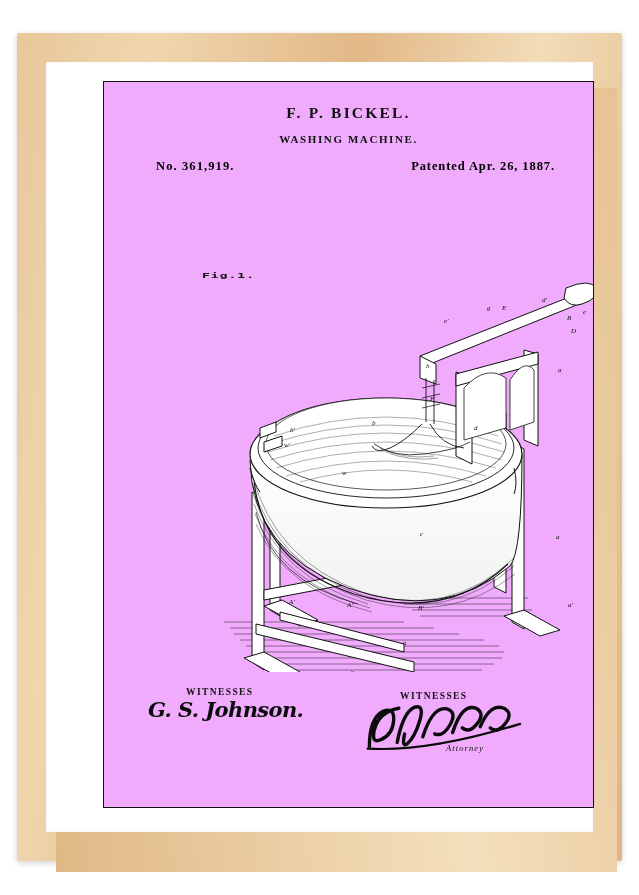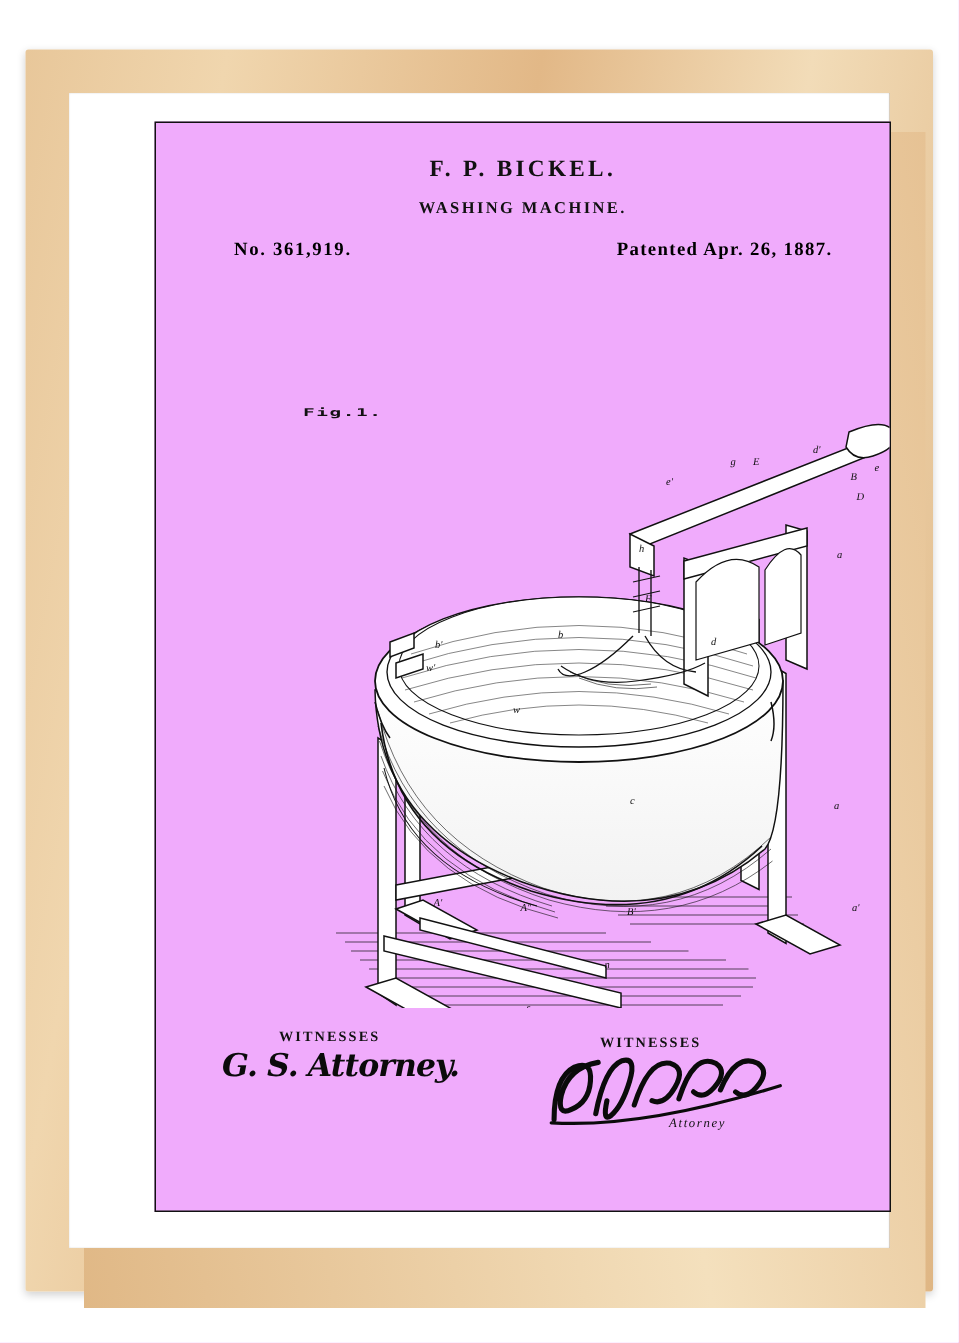--- a/index.html
+++ b/index.html
@@ -362,21 +362,21 @@
           <text class="ref" x="238" y="283">w</text>
           <text class="ref" x="180" y="255">w'</text>
           <text class="ref" x="299" y="453">n</text>
           <text class="ref" x="247" y="482">s</text>
         </g>
       </svg>
     </div>
 
     <div id="sig-block">
       <div id="witness-label">WITNESSES</div>
-      <div id="witness-1" class="script">G. S. Attorney.</div>
+      <div id="witness-1" class="script">G. S. Johnson.</div>
       <div id="inventor-label">WITNESSES</div>
       <svg id="attorney-sig" width="180" height="58" viewBox="0 0 180 58" style="position:absolute;left:252px;top:24px;">
         <g fill="none" stroke="#0b0b0b" stroke-width="3.4" stroke-linecap="round">
           <path d="M12 46 Q14 18 28 12 Q40 8 38 22 Q36 36 24 40 Q14 44 18 30 Q24 12 44 10"></path>
           <path d="M40 44 Q48 14 60 10 Q70 8 64 24 Q58 40 50 46 Q44 50 48 36"></path>
           <path d="M66 40 Q78 10 92 14 Q102 18 94 30 Q86 42 78 38"></path>
           <path d="M96 38 Q108 8 122 16 Q130 22 120 32 Q112 40 106 34"></path>
           <path d="M124 34 Q136 10 150 18 Q158 24 148 34 Q140 42 134 36"></path>
           <path d="M10 48 Q70 56 164 34" stroke-width="2.2"></path>
         </g>

